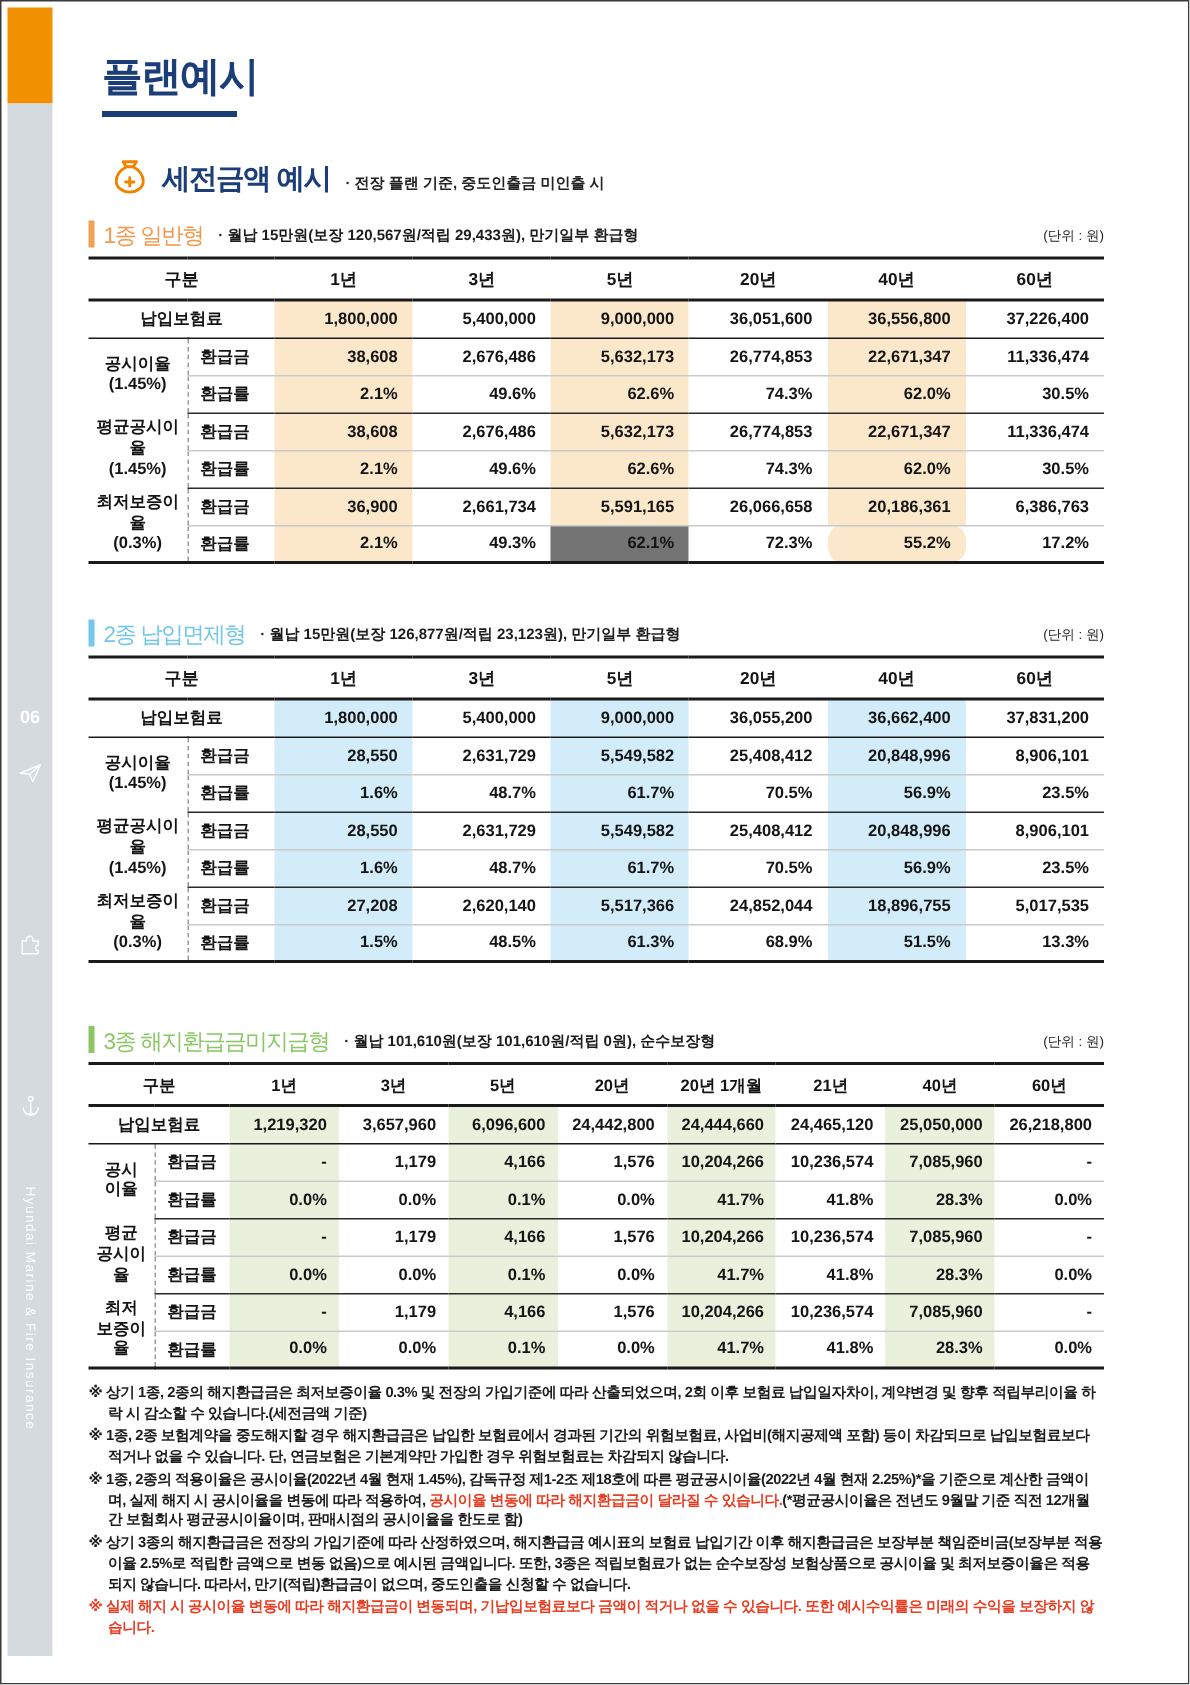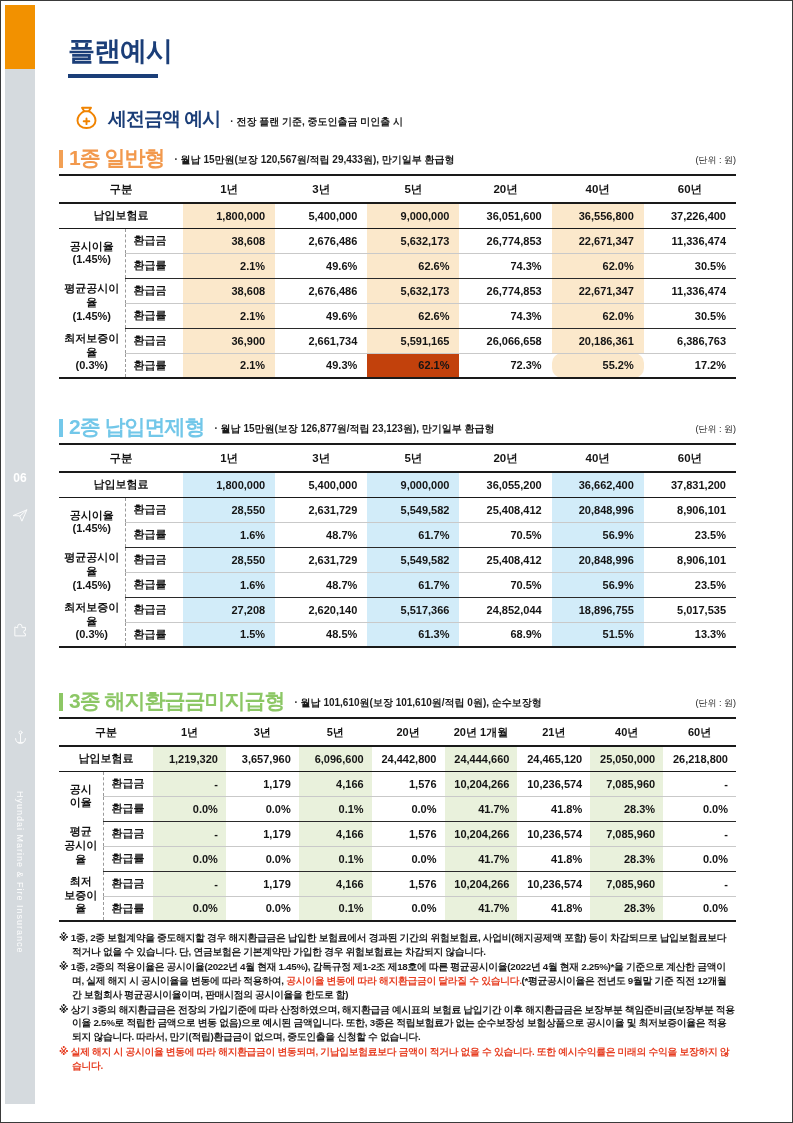--- a/index.html
+++ b/index.html
@@ -25,21 +25,21 @@
   .title-underline { width:90px; height:4px; background:#1b3e78; margin:5px 0 0 9px; }
 
   .heading-row { margin-top:27px; display:flex; align-items:center; padding-left:14px; }
   .heading-row svg { width:27px; height:27px; stroke:#f08300; fill:none; stroke-width:1.7; stroke-linecap:round; stroke-linejoin:round; }
   .heading-title { color:#1b3e78; font-size:19px; font-weight:bold; letter-spacing:-1px; margin-left:8px; }
   .heading-sub { font-size:10px; font-weight:bold; color:#222; margin-left:10px; padding-top:6px; }
 
   section { margin-top:15px; }
   .sec-head { display:flex; align-items:flex-end; }
   .sec-bar { width:4px; height:18px; margin-right:6px; }
-  .sec-title { font-size:21px; font-weight:bold; letter-spacing:-1px; line-height:1; }
+  .sec-title { font-size:15px; font-weight:normal; letter-spacing:-1px; line-height:1; }
   .sec-sub { font-size:10px; font-weight:bold; color:#1c1c1c; margin-left:10px; padding-bottom:1px; }
   .sec-unit { margin-left:auto; font-size:9px; color:#222; padding-bottom:1px; }
   .s0 .sec-bar { background:#f2a055; } .s0 .sec-title { color:#f2994d; }
   .s1 .sec-bar { background:#74c8ea; } .s1 .sec-title { color:#72c7e9; }
   .s2 .sec-bar { background:#8dc765; } .s2 .sec-title { color:#8cc765; }
 
   .table-slot { margin-top:6px; }
   table.ptable { width:100%; border-collapse:collapse; table-layout:fixed;
     border-top:2px solid #1a1a1a; border-bottom:2px solid #1a1a1a; }
   table.ptable td { height:25px; font-size:11px; font-weight:bold; color:#141414; vertical-align:middle; }
@@ -193,21 +193,21 @@
                 <td class="num">2,661,734</td>
                 <td class="num" style="background: rgb(251, 232, 203);">5,591,165</td>
                 <td class="num">26,066,658</td>
                 <td class="num" style="background: rgb(251, 232, 203);">20,186,361</td>
                 <td class="num">6,386,763</td>
               </tr>
               <tr class="rate-row">
                 <td class="sub">환급률</td>
                 <td class="num" style="background: rgb(251, 232, 203);">2.1%</td>
                 <td class="num">49.3%</td>
-                <td class="num" style="background: #c2410c; padding-left: 44px;">62.1%</td>
+                <td class="num" style="background: #737373; padding-left: 44px;">62.1%</td>
                 <td class="num">72.3%</td>
                 <td class="num" style="background: rgb(251, 232, 203); border-radius: 10px;">55.2%</td>
                 <td class="num">17.2%</td>
               </tr>
             </tbody>
           </table>
         </div>
     </section>
 
     <section class="s1" style="margin-top:37px;">
@@ -440,20 +440,21 @@
                 <td class="num">41.8%</td>
                 <td class="num" style="background: rgb(233, 241, 220);">28.3%</td>
                 <td class="num">0.0%</td>
               </tr>
             </tbody>
           </table>
         </div>
     </section>
 
     <div class="footnotes">
+        <p><span>※ 상기 1종, 2종의 해지환급금은 최저보증이율 0.3% 및 전장의 가입기준에 따라 산출되었으며, 2회 이후 보험료 납입일자차이, 계약변경 및 향후 적립부리이율 하락 시 감소할 수 있습니다.(세전금액 기준)</span></p>
         <p><span>※ 1종, 2종 보험계약을 중도해지할 경우 해지환급금은 납입한 보험료에서 경과된 기간의 위험보험료, 사업비(해지공제액 포함) 등이 차감되므로 납입보험료보다 적거나 없을 수 있습니다. 단, 연금보험은 기본계약만 가입한 경우 위험보험료는 차감되지 않습니다.</span></p>
         <p><span>※ 1종, 2종의 적용이율은 공시이율(2022년 4월 현재 1.45%), 감독규정 제1-2조 제18호에 따른 평균공시이율(2022년 4월 현재 2.25%)*을 기준으로 계산한 금액이며, 실제 해지 시 공시이율을 변동에 따라 적용하여, </span><span class="fn-red">공시이율 변동에 따라 해지환급금이 달라질 수 있습니다.</span><span>(*평균공시이율은 전년도 9월말 기준 직전 12개월간 보험회사 평균공시이율이며, 판매시점의 공시이율을 한도로 함)</span></p>
         <p><span>※ 상기 3종의 해지환급금은 전장의 가입기준에 따라 산정하였으며, 해지환급금 예시표의 보험료 납입기간 이후 해지환급금은 보장부분 책임준비금(보장부분 적용이율 2.5%로 적립한 금액으로 변동 없음)으로 예시된 금액입니다. 또한, 3종은 적립보험료가 없는 순수보장성 보험상품으로 공시이율 및 최저보증이율은 적용되지 않습니다. 따라서, 만기(적립)환급금이 없으며, 중도인출을 신청할 수 없습니다.</span></p>
         <p><span class="fn-red">※ 실제 해지 시 공시이율 변동에 따라 해지환급금이 변동되며, 기납입보험료보다 금액이 적거나 없을 수 있습니다. 또한 예시수익률은 미래의 수익을 보장하지 않습니다.</span></p>
       </div>
 
   </div>
 </div>
 
 </body></html>

